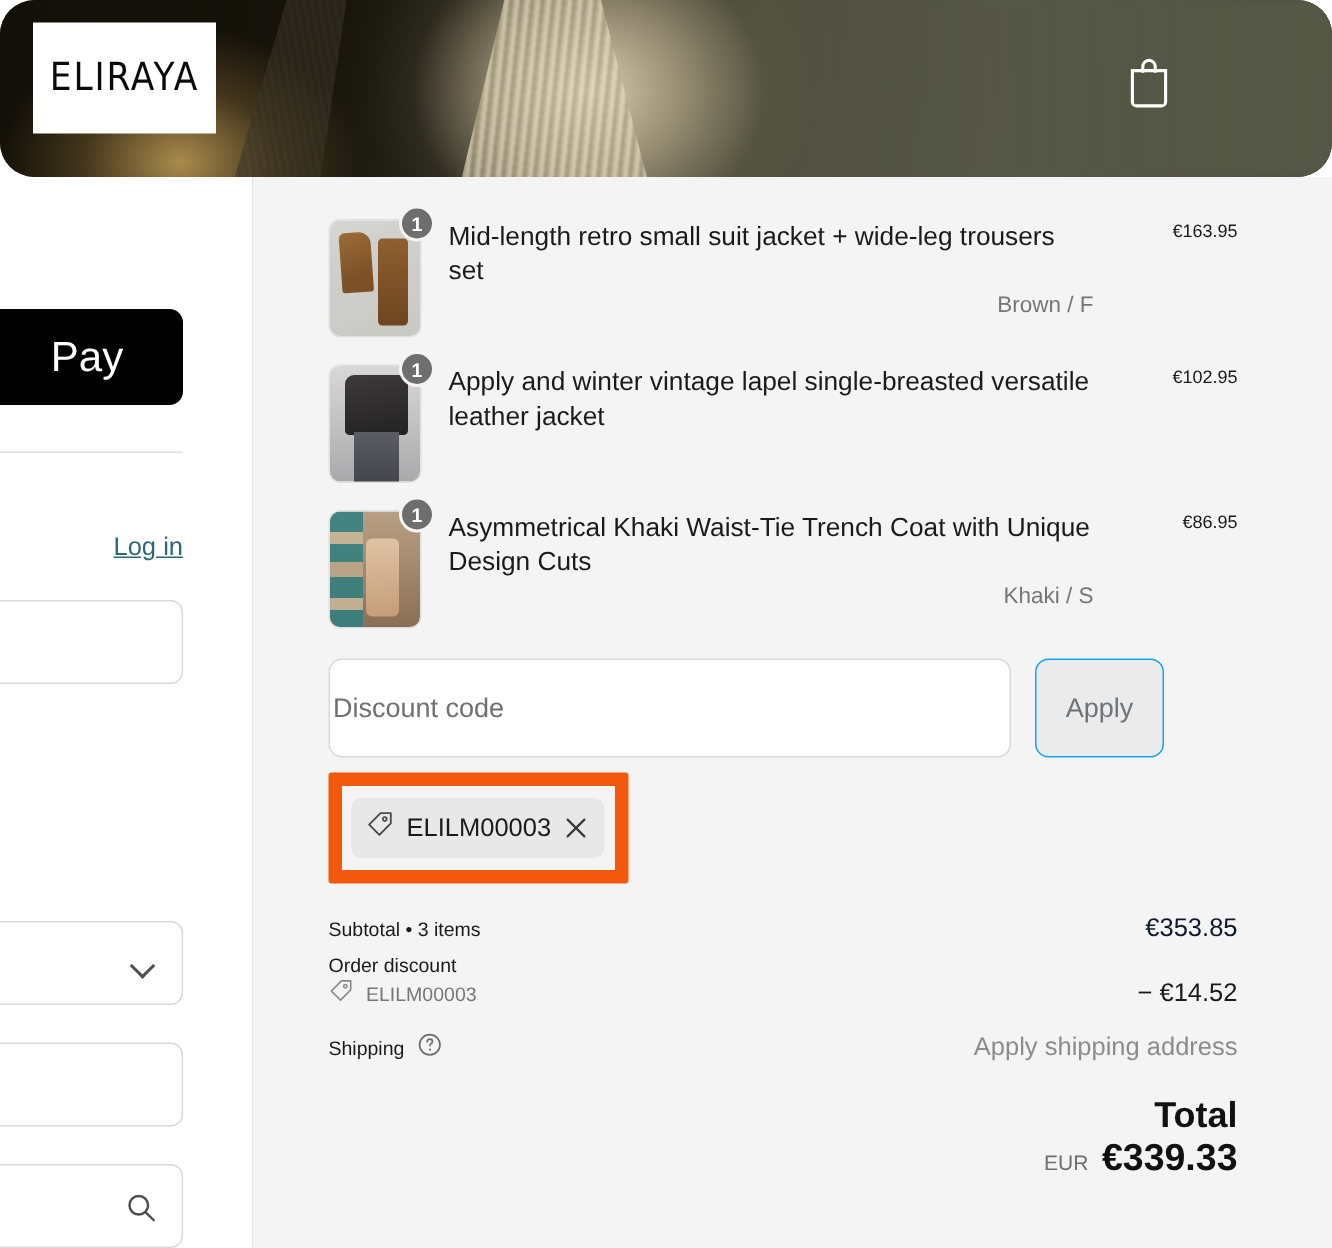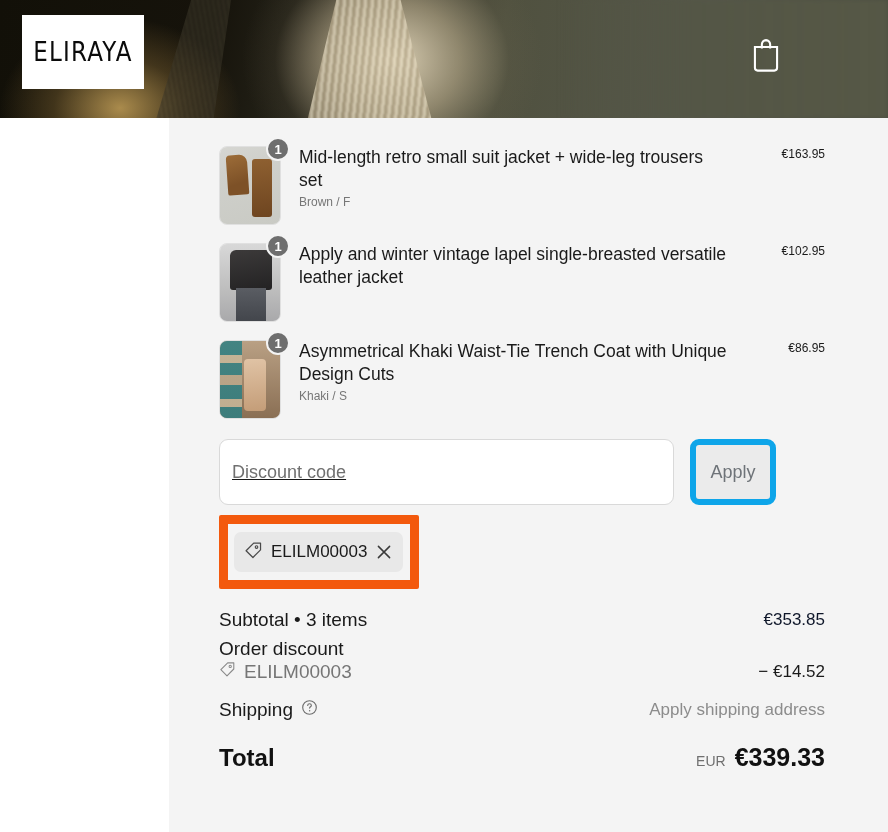--- a/index.html
+++ b/index.html
@@ -11,20 +11,21 @@
   }
 
   #page { position: relative; width: 888px; height: 832px; overflow: hidden; }
 
   
   .banner {
     position: absolute; top: 0; left: 0;
     width: 888px; height: 118px;
     overflow: hidden;
     background: #4d4e40;
+    border-radius: 23px;
   }
   .banner-photo {
     position: absolute; inset: 0;
     background:
       radial-gradient(ellipse 150px 130px at 392px 60px, rgba(228,216,188,0.95) 0%, rgba(205,189,155,0.55) 45%, rgba(120,108,86,0.12) 78%, rgba(0,0,0,0) 100%),
       radial-gradient(ellipse 120px 90px at 120px 108px, rgba(196,160,88,0.85) 0%, rgba(150,118,60,0.35) 55%, rgba(0,0,0,0) 100%),
       linear-gradient(100deg, #121008 0%, #16130b 24%, #2b2a1f 38%, #50513f 56%, #55574a 78%, #4b4d40 100%);
   }
   .banner-hair {
     position: absolute; left: 290px; top: -20px;
@@ -191,40 +192,39 @@
   .qty-badge {
     position: absolute; right: -9px; top: -9px;
     width: 24px; height: 24px; border-radius: 50%;
     background: #6e6e6e; color: #fff;
     font-size: 13px; font-weight: 600;
     display: flex; align-items: center; justify-content: center;
     border: 2px solid #f4f4f4;
   }
   .li-body { flex: 1; padding-right: 12px; }
   .li-title { font-size: 17.5px; color: #1a1a1a; line-height: 1.32; }
-  .li-variant { font-size: 12px; color: #767676; margin-top: 3px; }
+  .li-variant { font-size: 15px; color: #767676; margin-top: 3px; text-align: right; }
   .li-price { font-size: 12px; color: #1a1a1a; white-space: nowrap; padding-top: 1px; text-align: right; min-width: 84px; }
 
   
   .discount-row { display: flex; margin-top: 20px; }
   .discount-input {
     width: 455px; height: 66px;
     border: 1px solid #d9d9d9; border-radius: 9px;
     background: #ffffff;
-    padding: 0 12px;
+    padding: 0 2px;
     font-size: 18px; color: #1a1a1a;
     font-family: "Liberation Sans", sans-serif;
     outline: none;
-    text-decoration: underline;
   }
   .discount-input::placeholder { color: #707070; }
   .apply-btn {
     margin-left: 16px;
     width: 86px; height: 66px;
-    background: #ebebeb; border: 6px solid #0ea5e9;
+    background: #ebebeb; border: 1px solid #0ea5e9;
     border-radius: 9px;
     font-size: 18px; color: #6e7378;
     font-family: "Liberation Sans", sans-serif;
     cursor: pointer;
   }
 
   
   .chip-zone { position: relative; margin-top: 10px; height: 64px; }
   .highlight-box {
     position: absolute; left: 0px; top: 0px;
@@ -241,27 +241,27 @@
     border-radius: 7px;
     padding: 0 10px 0 10px;
     gap: 8px;
   }
   .chip-label { font-size: 17px; color: #1a1a1a; }
   .chip-x { width: 18px; height: 18px; cursor: pointer; }
 
   
   .totals { margin-top: 30px; }
   .trow { display: flex; align-items: center; justify-content: space-between; margin-bottom: 16px; }
-  .trow .lbl { font-size: 19px; color: #1a1a1a; display: flex; align-items: center; gap: 8px; text-align: center; }
+  .trow .lbl { font-size: 13px; color: #1a1a1a; display: flex; align-items: center; gap: 8px; text-align: center; }
   .trow .val { font-size: 17px; color: #0f172a; }
   .trow.muted .lbl, .trow.muted .val { color: #767676; }
   .trow.sub { margin-bottom: 7px; }
   .trow.discount-name { margin-top: -6px; }
   .trow .val.placeholder { color: #8c8c8c; font-size: 17px; }
-  .total-row { display: flex; align-items: flex-end; justify-content: space-between; margin-top: 22px; }
+  .total-row { display: flex; align-items: flex-end; justify-content: space-between; margin-top: 22px; flex-direction: column; }
   .total-label { font-size: 24px; font-weight: 700; color: #111; }
   .total-right { display: flex; align-items: baseline; gap: 9px; }
   .total-cur { font-size: 14px; color: #6f6f6f; }
   .total-amt { font-size: 25px; font-weight: 700; color: #111; }
 </style>
 </head>
 <body>
 
 <div id="page">
 
@@ -276,20 +276,44 @@
     </div>
 
     <div class="bag-btn">
       <svg width="34" height="36" viewBox="0 0 24 26" fill="none">
         <path d="M4 8h16v15a2 2 0 0 1-2 2H6a2 2 0 0 1-2-2V8z" stroke="#ffffff" stroke-width="1.5"></path>
         <path d="M9 9V6.2A3.1 3.1 0 0 1 12 3a3.1 3.1 0 0 1 3 3.2V9" stroke="#ffffff" stroke-width="1.5"></path>
       </svg>
     </div>
   </div>
 
+  <div class="left-pane">
+    <div class="pay-btn">
+      <span>Pay</span>
+    </div>
+    <div class="hr-divider"></div>
+    <div class="login-link">Log in</div>
+
+    <div class="field f1"></div>
+
+    <div class="field f2">
+      <span class="chev"></span>
+    </div>
+
+    <div class="field f3"></div>
+
+    <div class="field f4">
+      <span class="srch">
+        <svg width="22" height="22" viewBox="0 0 22 22" fill="none">
+          <circle cx="9.5" cy="9.5" r="6.2" stroke="#4d4d4d" stroke-width="1.6"></circle>
+          <path d="M14.2 14.2L19.5 19.5" stroke="#4d4d4d" stroke-width="1.6" stroke-linecap="round"></path>
+        </svg>
+      </span>
+    </div>
+  </div>
 
   <div class="right-pane">
     <div class="summary">
 
       <div class="line-item">
         <div class="thumb-wrap">
           <div class="thumb">
             <div class="img img-suit"></div>
           </div>
           <div class="qty-badge">1</div>

